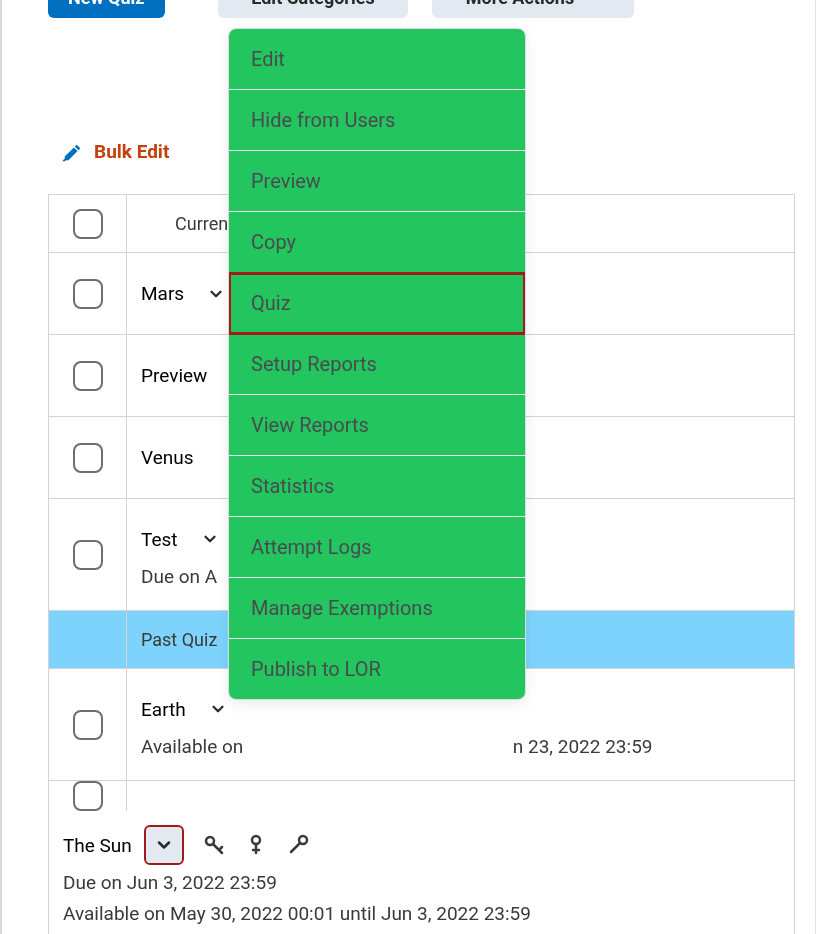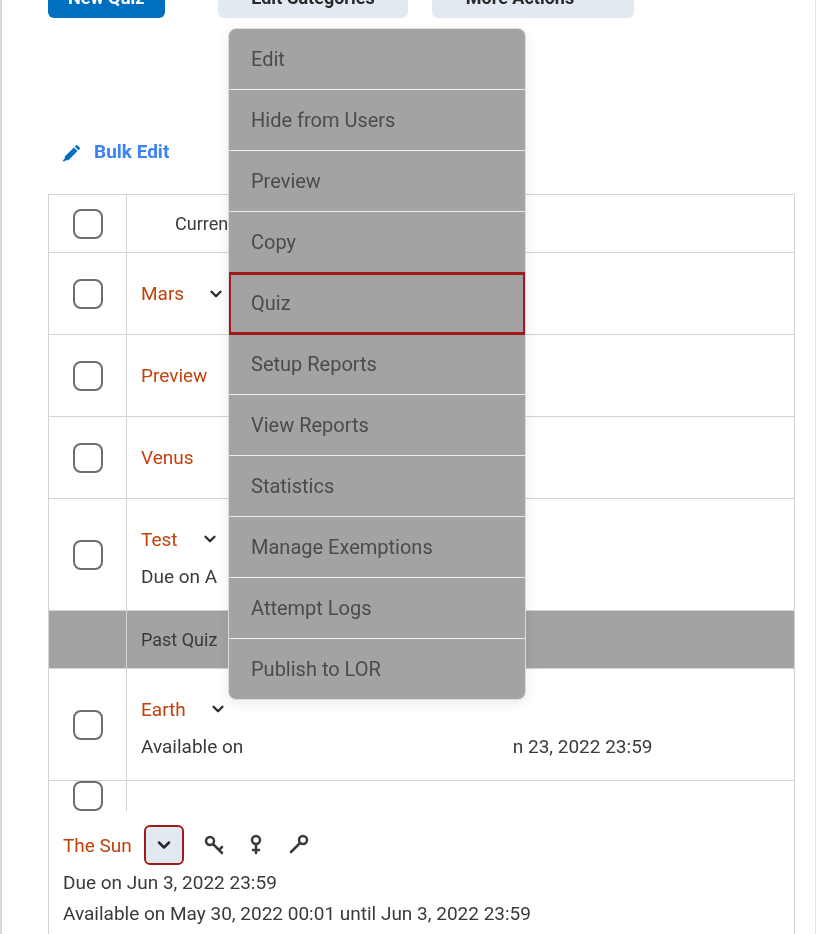--- a/index.html
+++ b/index.html
@@ -55,21 +55,21 @@
   .btn-more     { left: 410px; width: 202px; gap: 10px; }
   .chev {
     width: 16px; height: 16px;
   }
 
   
   .bulk-edit {
     position: absolute;
     left: 40px; top: 140px;
     display: flex; align-items: center; gap: 10px;
-    color: #3b82f6; font-weight: 700; font-size: 19px;
+    color: #c2410c; font-weight: 700; font-size: 19px;
     cursor: pointer;
   }
   .bulk-edit svg { width: 22px; height: 22px; }
 
   
   .table {
     position: absolute;
     left: 26px; top: 194px; right: 0;
     border: 1px solid #d3d3d3;
     border-bottom: none;
@@ -102,41 +102,41 @@
     flex-direction: column;
     justify-content: center;
     padding: 16px 14px;
     gap: 8px;
   }
   .quiz-title-line {
     display: flex;
     align-items: center;
     gap: 14px;
   }
-  .quiz-link { color: #c2410c; cursor: pointer; font-size: 19px; }
+  .quiz-link { color: #000000; cursor: pointer; font-size: 19px; }
   .row-chevron {
     width: 36px; height: 36px;
     display: inline-flex; align-items: center; justify-content: center;
     border-radius: 6px; background: transparent; cursor: pointer;
   }
   .row-chevron.highlighted {
     background: #e3e9f1;
     outline: 2px solid #a11a1a;
     outline-offset: 0;
     border-radius: 4px;
   }
   .meta-line {
     font-size: 19px;
     color: #3a3a3a;
   }
   .section-row .cell-body, .header-row .cell-body {
     font-size: 18px;
     color: #3a3a3a;
   }
-  .header-row, .section-row { background: #a3a3a3; }
+  .header-row, .section-row { background: #7dd3fc; }
   .header-row { background: #fff; gap: 34px; }
 
   .key-icons { display: inline-flex; gap: 18px; margin-left: 6px; }
   .key-icon { width: 24px; height: 24px; color: #3a3a3a; }
 
   
   .menu {
     position: absolute;
     left: 206px; top: 28px;
     width: 298px;
@@ -146,21 +146,21 @@
     box-shadow: 0 4px 14px rgba(0,0,0,0.08);
     overflow: hidden;
     z-index: 10;
   }
   .menu-item {
     padding: 18px 22px;
     font-size: 20px;
     color: #494c4e;
     border-bottom: 1px solid #ececec;
     cursor: pointer;
-    background: #a3a3a3;
+    background: #22c55e;
   }
   .menu-item:last-child { border-bottom: none; }
   .menu-item.highlighted {
     outline: 3px solid #a11a1a;
     outline-offset: -2px;
   }
 
   
   .sun-chev-wrap {
     position: relative;
@@ -327,19 +327,19 @@
 
     <div class="menu">
       <div class="menu-item">Edit</div>
       <div class="menu-item">Hide from Users</div>
       <div class="menu-item">Preview</div>
       <div class="menu-item">Copy</div>
       <div class="menu-item highlighted">Quiz</div>
       <div class="menu-item">Setup Reports</div>
       <div class="menu-item">View Reports</div>
       <div class="menu-item">Statistics</div>
+      <div class="menu-item">Attempt Logs</div>
       <div class="menu-item">Manage Exemptions</div>
-      <div class="menu-item">Attempt Logs</div>
       <div class="menu-item">Publish to LOR</div>
     </div>
 
   </div>
 </div>
 
 </body></html>

